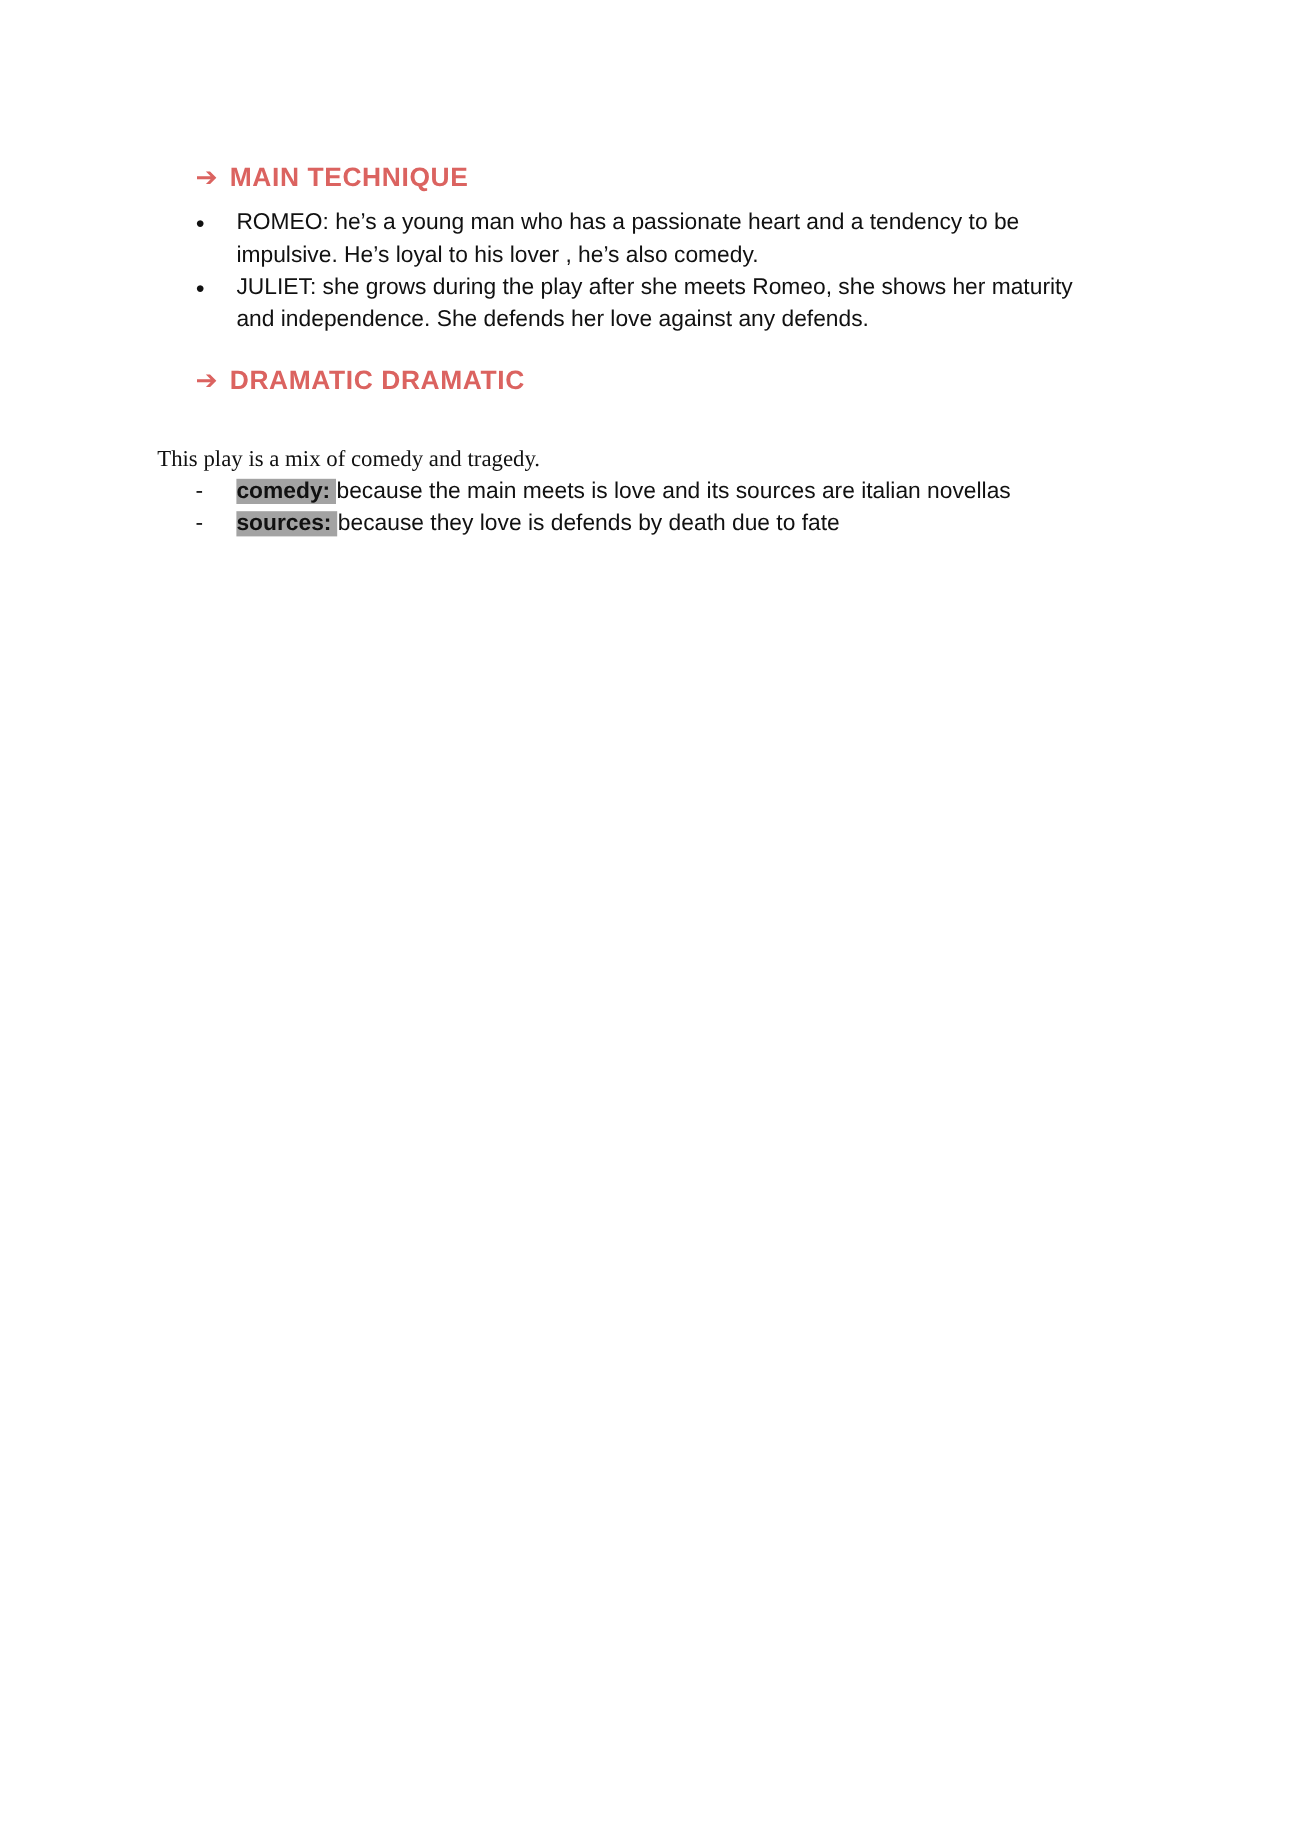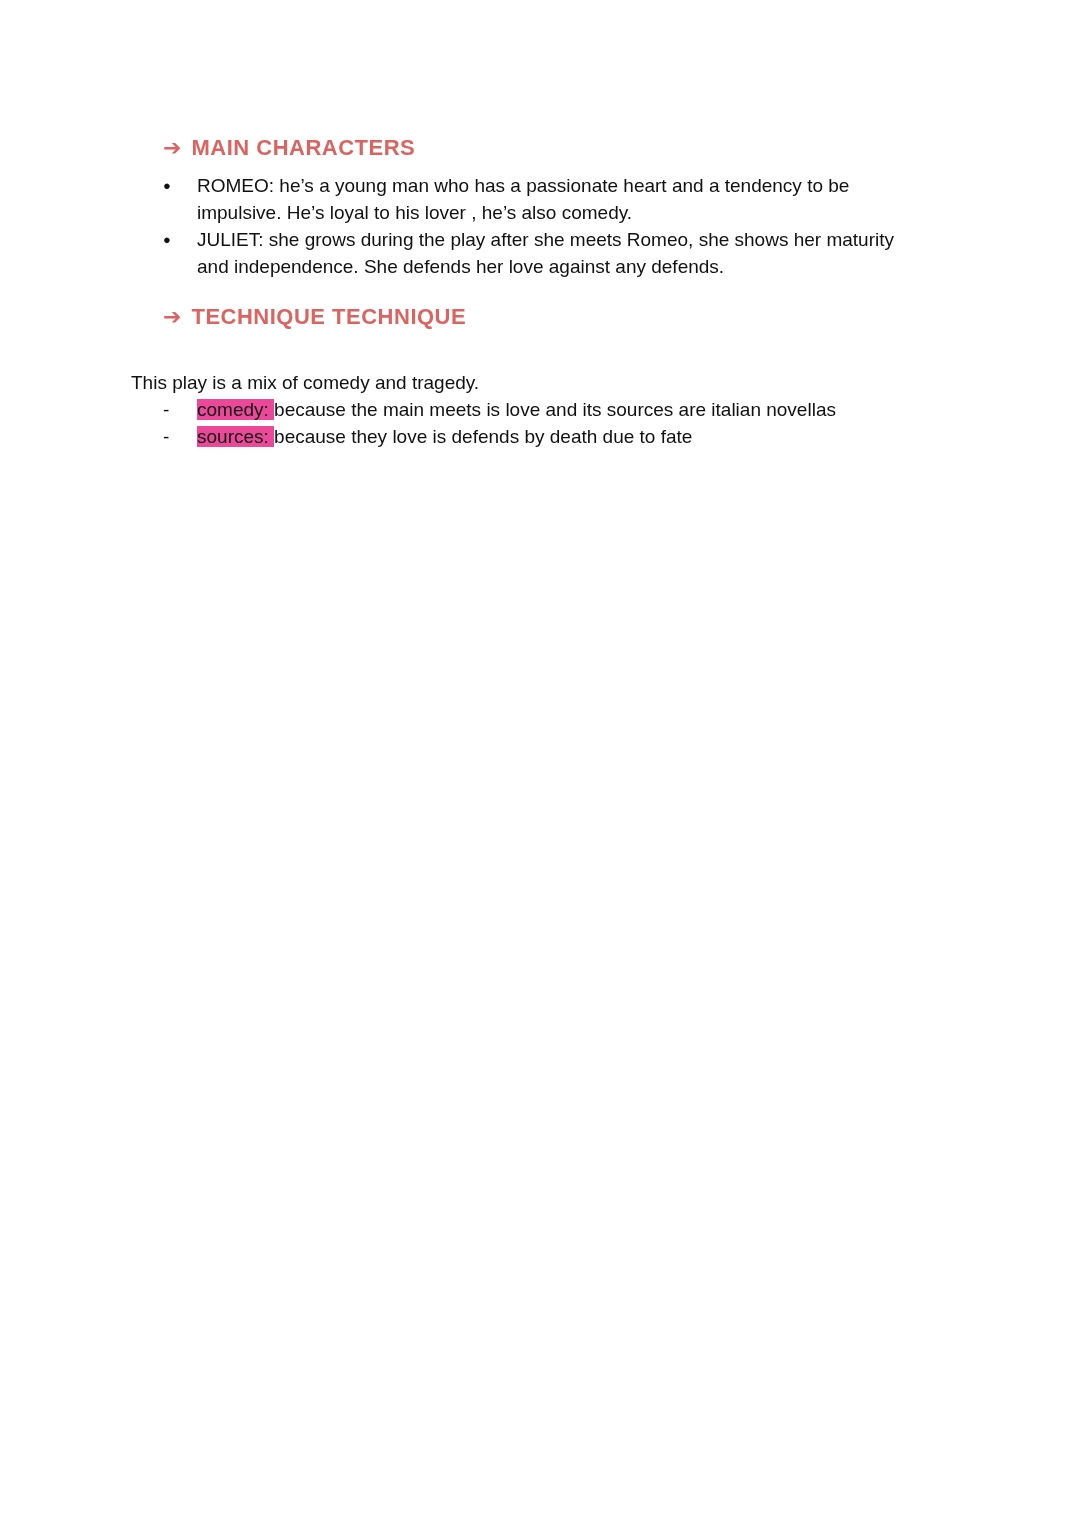--- a/index.html
+++ b/index.html
@@ -45,53 +45,54 @@
   .item-text {
     white-space: pre-line;
     width: 762px;
   }
   .heading-2 { margin-top: 23px; }
   .intro-paragraph {
     margin-left: 131px;
     margin-top: 39px;
     font-size: 19px;
     line-height: 27px;
+    font-family: Liberation Serif, serif;
   }
   .term-highlight {
-    font-weight: normal;
-    background: #ec4899;
+    font-weight: bold;
+    background: #a3a3a3;
     text-align: center;
   }
 </style>
 </head>
 <body>
 
 <div class="page">
 
   <div class="section-heading">
     <span class="heading-arrow">➔</span>
-    <span>MAIN CHARACTERS</span>
+    <span>MAIN TECHNIQUE</span>
   </div>
 
   <div class="bullet-list">
     <div class="list-item">
       <span class="item-marker bullet-glyph">●</span>
       <span class="item-text">ROMEO: he’s a young man who has a passionate heart and a tendency to be
 impulsive. He’s loyal to his lover , he’s also comedy.</span>
     </div>
     <div class="list-item">
       <span class="item-marker bullet-glyph">●</span>
       <span class="item-text">JULIET:  she grows during the play after she meets Romeo, she shows her maturity
 and independence. She defends her love against any defends.</span>
     </div>
   </div>
 
   <div class="section-heading heading-2">
     <span class="heading-arrow">➔</span>
-    <span>TECHNIQUE TECHNIQUE</span>
+    <span>DRAMATIC DRAMATIC</span>
   </div>
 
   <p class="intro-paragraph">This play is a mix of comedy and tragedy.</p>
 
   <div class="dash-list">
     <div class="list-item">
       <span class="item-marker dash-glyph">-</span>
       <span class="item-text"><span class="term-highlight">comedy: </span><span>because the main meets is love and its sources are italian novellas</span></span>
     </div>
     <div class="list-item">

